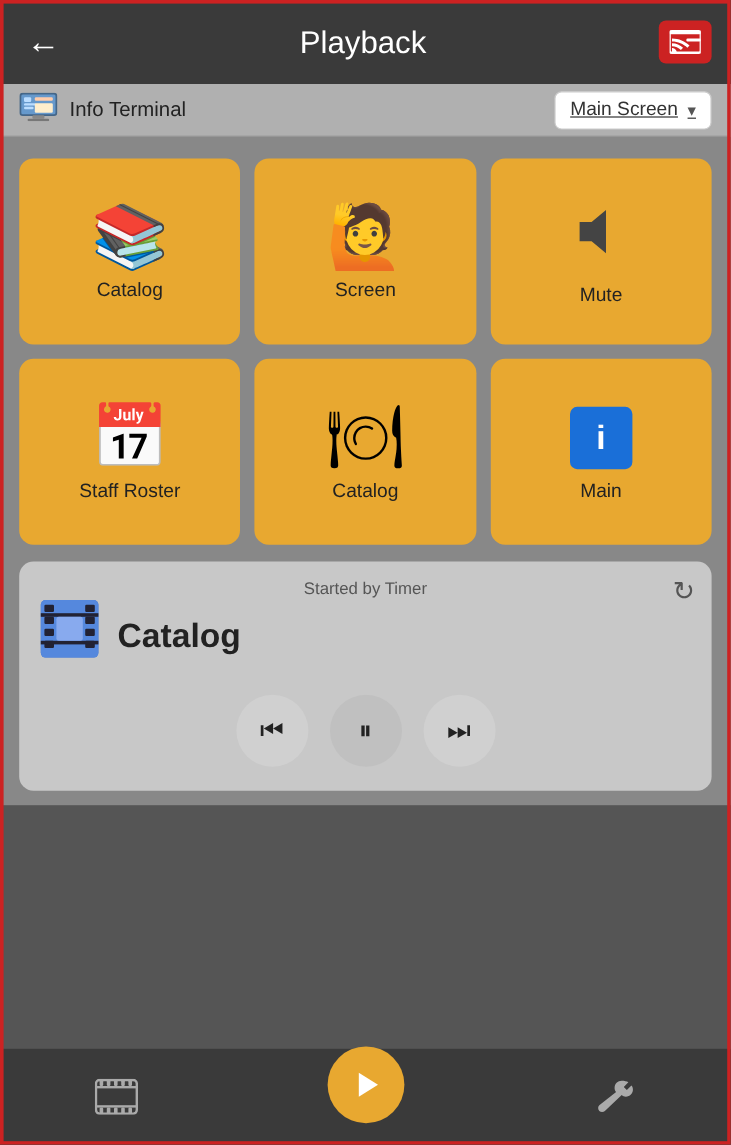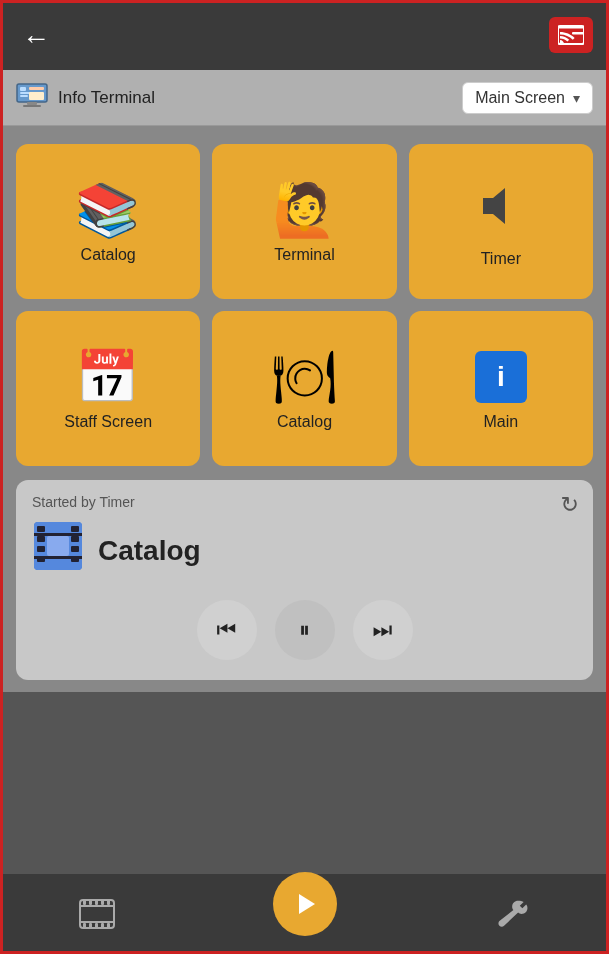--- a/index.html
+++ b/index.html
@@ -49,21 +49,21 @@
       border-radius: 6px;
       display: flex;
       align-items: center;
       justify-content: center;
       font-size: 20px;
     }
 
     
     .subheader {
       background: #b0b0b0;
-      height: 56px;
+      height: 44px;
       display: flex;
       align-items: center;
       justify-content: space-between;
       padding: 0 16px;
       border-bottom: 1px solid #999;
     }
     .subheader-left {
       display: flex;
       align-items: center;
       gap: 10px;
@@ -80,20 +80,21 @@
       background: white;
       border: 1px solid #ccc;
       border-radius: 6px;
       padding: 6px 12px;
       display: flex;
       align-items: center;
       gap: 8px;
       cursor: pointer;
       font-size: 16px;
       color: #333;
+      text-decoration: underline;
     }
     .dropdown-arrow {
       font-size: 14px;
       color: #555;
     }
 
     
     .main-content {
       background: #888;
       padding: 18px 16px 12px;
@@ -130,24 +131,23 @@
     }
 
     
     .now-playing {
       background: #c8c8c8;
       border-radius: 12px;
       padding: 14px 16px 20px;
       position: relative;
     }
     .now-playing-header {
-      text-align: left;
+      text-align: center;
       font-size: 14px;
       color: #555;
-      margin-bottom: 10px;
     }
     .refresh-icon {
       position: absolute;
       top: 12px;
       right: 14px;
       font-size: 22px;
       color: #555;
       cursor: pointer;
     }
     .now-playing-content {
@@ -235,20 +235,21 @@
       font-weight: bold;
     }
   </style>
 </head>
 <body>
 
 <div class="frame-border"></div>
 
 <div class="header">
   <div class="header-back">←</div>
+  <div class="header-title">Playback</div>
   <div class="header-cast">
     <svg width="26" height="22" viewBox="0 0 26 22">
       <path d="M2 16v4h4c0-2.2-1.8-4-4-4z" fill="white"></path>
       <path d="M2 12v2.5c2.8 0 5.5 1.1 7.4 3.1l1.8-1.8C8.8 13.4 5.5 12 2 12z" fill="white"></path>
       <path d="M2 8v2.5c5 0 9.5 2 12.8 5.2l1.8-1.8C12.9 10.3 7.7 8 2 8z" fill="white"></path>
       <rect x="0" y="2" width="26" height="2.5" rx="1" fill="white"></rect>
       <rect x="14" y="8" width="12" height="2.5" rx="1" fill="white"></rect>
       <rect x="0" y="2" width="26" height="18" rx="2" fill="none" stroke="white" stroke-width="2"></rect>
     </svg>
   </div>
@@ -281,36 +282,36 @@
 
   <div class="grid">
 
     <div class="grid-item">
       <span class="grid-item-icon">📚</span>
       <span class="grid-item-label">Catalog</span>
     </div>
 
     <div class="grid-item">
       <span class="grid-item-icon">🙋</span>
-      <span class="grid-item-label">Terminal</span>
+      <span class="grid-item-label">Screen</span>
     </div>
 
     <div class="grid-item">
       <span class="grid-item-icon">
         <svg width="52" height="52" viewBox="0 0 52 52">
           <polygon points="8,18 8,34 18,34 30,44 30,8 18,18" fill="#444"></polygon>
           <line x1="36" y1="18" x2="36" y2="18" stroke="none"></line>
         </svg>
       </span>
-      <span class="grid-item-label">Timer</span>
+      <span class="grid-item-label">Mute</span>
     </div>
 
     <div class="grid-item">
       <span class="grid-item-icon">📅</span>
-      <span class="grid-item-label">Staff Screen</span>
+      <span class="grid-item-label">Staff Roster</span>
     </div>
 
     <div class="grid-item">
       <span class="grid-item-icon">🍽</span>
       <span class="grid-item-label">Catalog</span>
     </div>
 
     <div class="grid-item">
       <div class="info-box">i</div>
       <span class="grid-item-label">Main</span>

